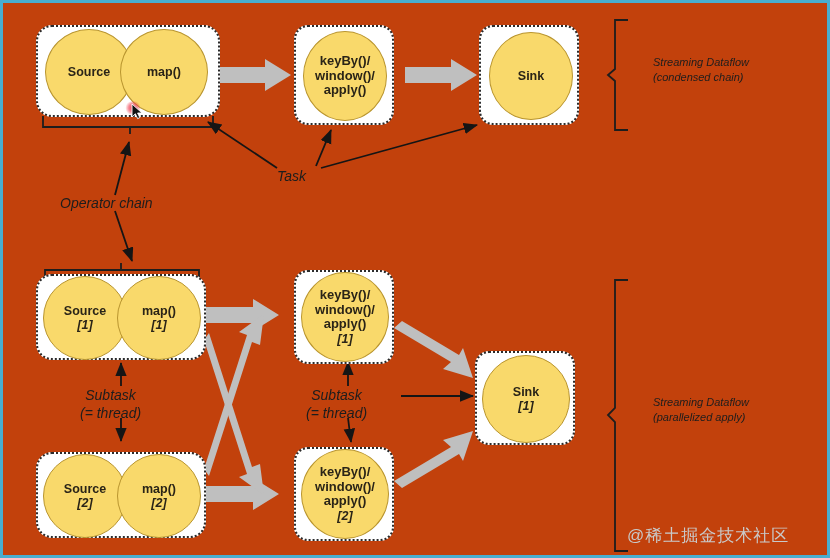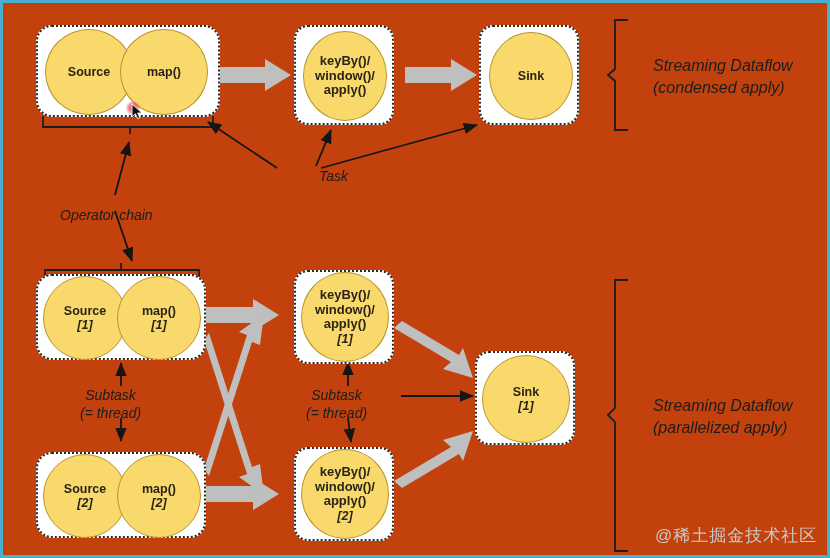--- a/index.html
+++ b/index.html
@@ -8,21 +8,21 @@
           box-sizing:border-box;border:3px solid #49aecf;}
   .node{position:absolute;box-sizing:border-box;border:2px dotted #2b2b2b;border-radius:14px;background:#ffffff;}
   .chainbox{position:absolute;box-sizing:border-box;border:2px dotted #2b2b2b;border-radius:16px;background:#ffffff;}
   .circle{position:absolute;border-radius:50%;background:#f9d96b;border:1px solid #b9952f;
           display:flex;align-items:center;justify-content:center;flex-direction:column;
           text-align:center;color:#2a2417;line-height:1.12;}
   .circle .lbl{font-size:12.5px;font-weight:600;}
   .circle .idx{font-size:12.5px;font-weight:600;font-style:italic;}
   .circle.multi .lbl{font-size:13px;font-weight:600;}
   .ann{position:absolute;font-style:italic;color:#1d1d1d;font-size:14px;line-height:1.25;white-space:nowrap;}
-  .side{position:absolute;font-style:italic;color:#1d1d1d;font-size:16px;line-height:1.4;text-align:left;white-space:nowrap;}
+  .side{position:absolute;font-style:italic;color:#1d1d1d;font-size:11px;line-height:1.4;text-align:left;white-space:nowrap;}
   svg.layer{position:absolute;left:0;top:0;width:830px;height:558px;pointer-events:none;}
   .watermark{position:absolute;color:#c9c9c9;font-size:17px;letter-spacing:1px;white-space:nowrap;}
   .cursor{position:absolute;width:14px;height:18px;}
   .hotspot{position:absolute;width:16px;height:14px;border-radius:50%;
            background:radial-gradient(circle,rgba(237,40,60,.95) 0%,rgba(237,40,60,.55) 40%,rgba(237,40,60,0) 72%);}
 </style>
 </head>
 <body>
 
 <div id="canvas">
@@ -131,25 +131,25 @@
     <span class="lbl">Sink</span>
   </div>
 
   <div class="hotspot" style="left:122px;top:98px;"></div>
   <svg class="cursor" style="left:128px;top:100px;" viewBox="0 0 14 18">
     <path d="M1,1 L1,14 L4.4,10.8 L6.6,15.6 L8.8,14.6 L6.6,10 L11,10 z" fill="#111" stroke="#fff" stroke-width="0.9"></path>
   </svg>
 
   <div class="side" style="left:650px;top:52px;">
     <div>Streaming Dataflow</div>
-    <div>(condensed apply)</div>
-  </div>
-
-  <div class="ann" style="left:57px;top:204px;text-align:center;">Operator chain</div>
-  <div class="ann" style="left:274px;top:165px;margin-left:42px;">Task</div>
+    <div>(condensed chain)</div>
+  </div>
+
+  <div class="ann" style="left:57px;top:192px;text-align:center;">Operator chain</div>
+  <div class="ann" style="left:274px;top:165px;">Task</div>
 
   <div class="chainbox" style="left:33px;top:271px;width:170px;height:86px;"></div>
   <div class="circle" style="left:40px;top:273px;width:82px;height:82px;">
     <span class="lbl">Source</span>
     <span class="idx">[1]</span>
   </div>
   <div class="circle" style="left:114px;top:273px;width:82px;height:82px;">
     <span class="lbl">map()</span>
     <span class="idx">[1]</span>
   </div>
@@ -193,14 +193,14 @@
   <div class="ann" style="left:303px;top:384px;text-align:center;">
     <div>Subtask</div>
     <div>(= thread)</div>
   </div>
 
   <div class="side" style="left:650px;top:392px;">
     <div>Streaming Dataflow</div>
     <div>(parallelized apply)</div>
   </div>
 
-  <div class="watermark" style="left:652px;top:521px;">@稀土掘金技术社区</div>
+  <div class="watermark" style="left:624px;top:521px;">@稀土掘金技术社区</div>
 </div>
 
 </body></html>

